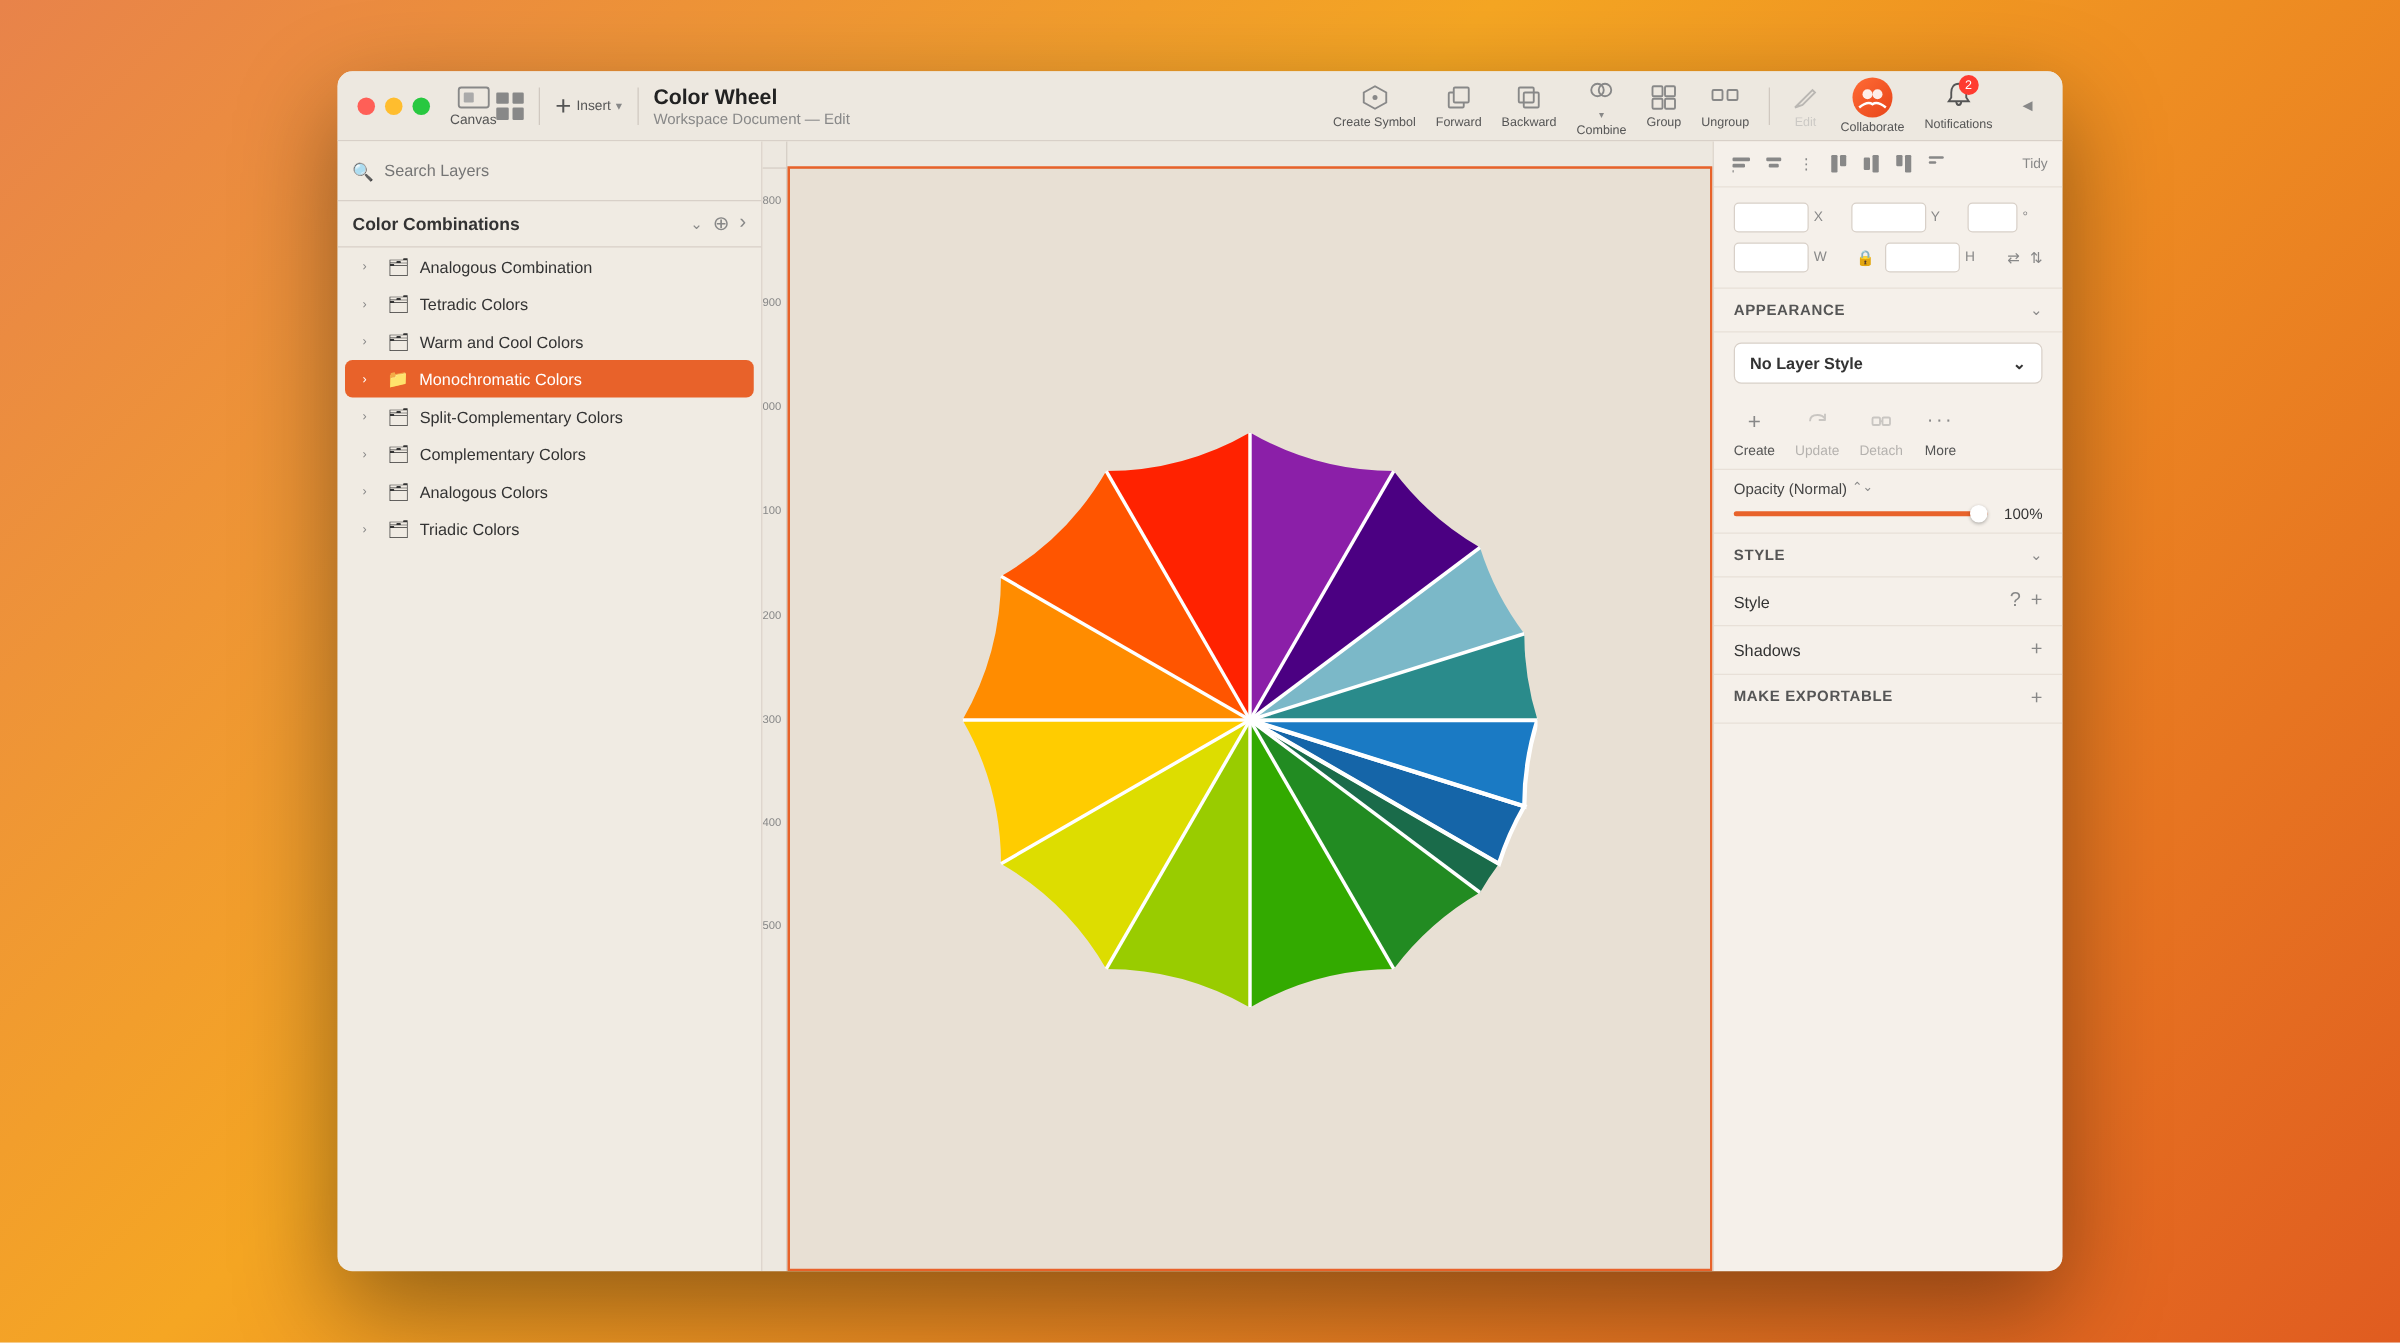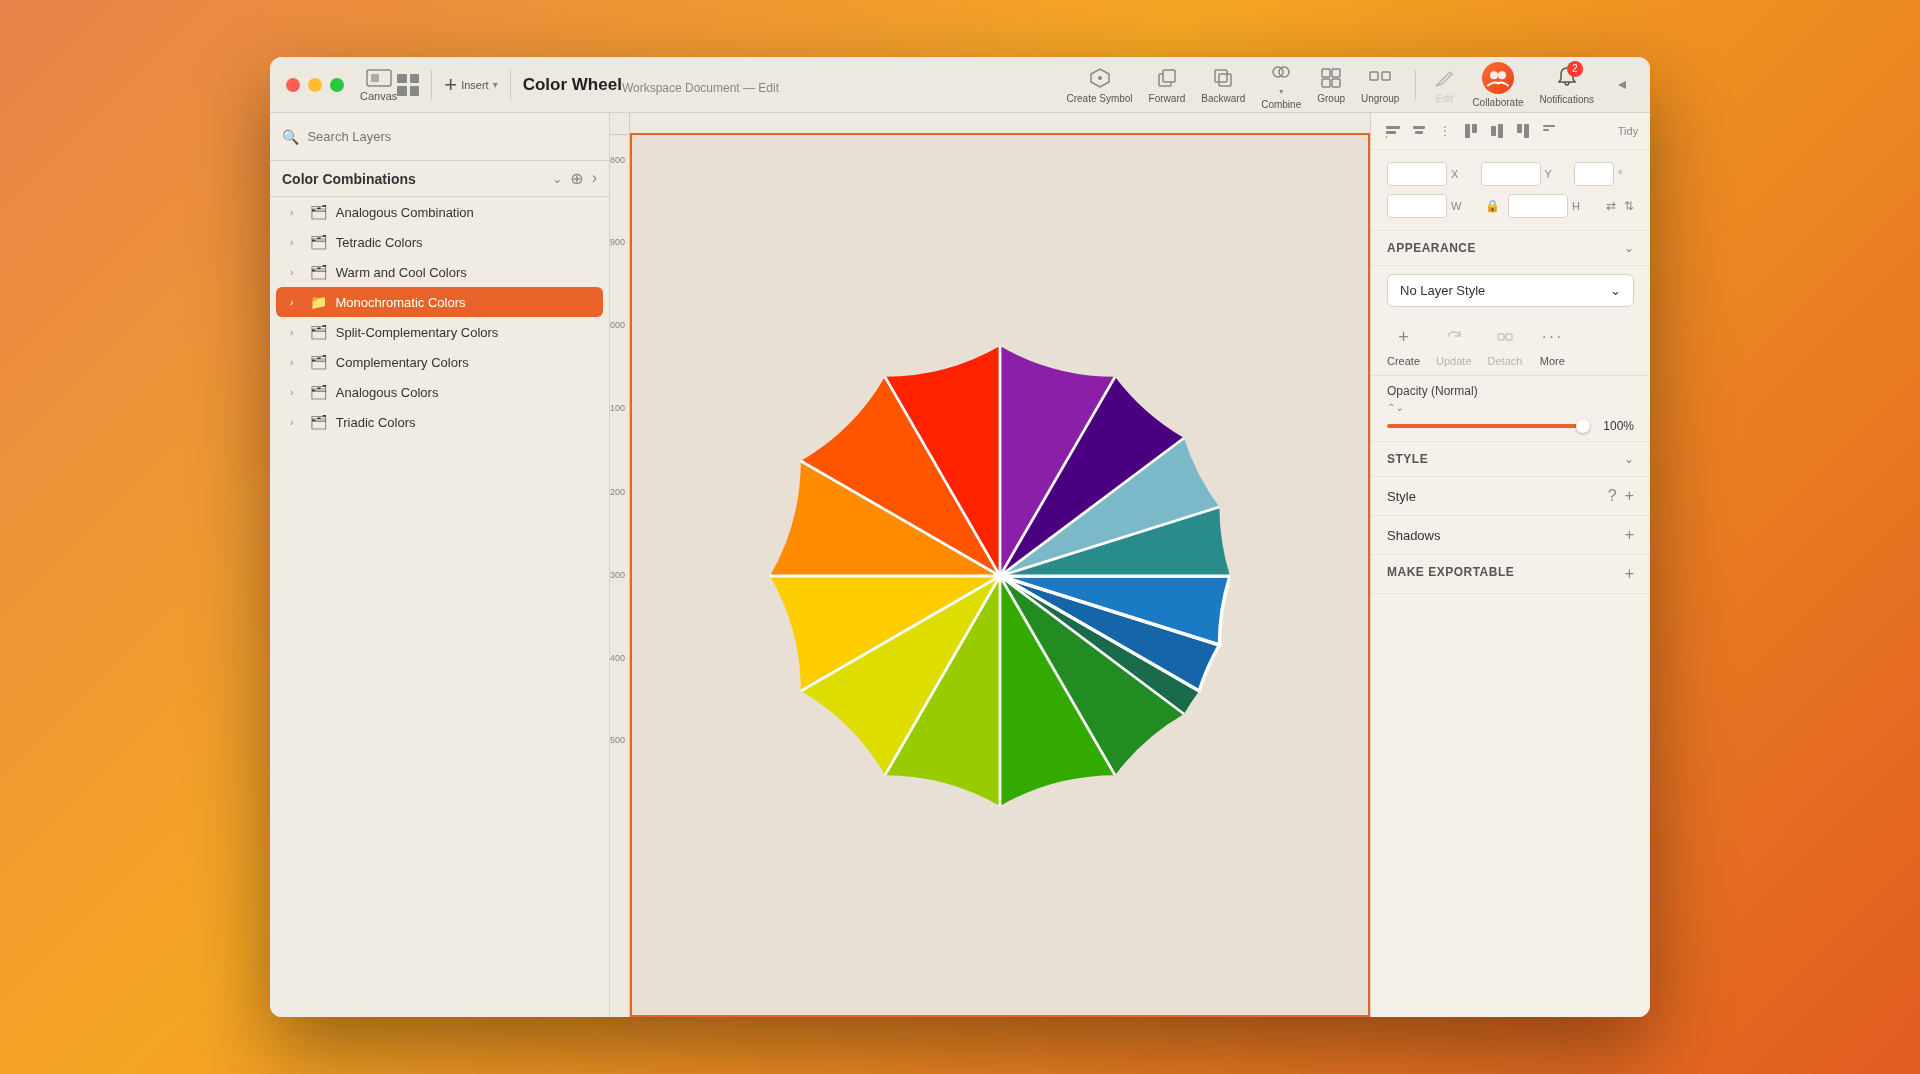--- a/index.html
+++ b/index.html
@@ -53,22 +53,22 @@
       display: flex;
       flex-direction: column;
       align-items: center;
       font-size: 11px;
       color: #555;
       gap: 2px;
     }
     .toolbar-center {
       flex: 1;
       display: flex;
-      flex-direction: row;
-      align-items: flex-end;
+      flex-direction: column;
+      align-items: flex-start;
     }
     .doc-title {
       font-size: 17px;
       font-weight: 600;
       color: #222;
     }
     .doc-subtitle {
       font-size: 12px;
       color: #888;
     }
@@ -365,20 +365,21 @@
       background: white;
       border: 1px solid #d8d0c8;
       border-radius: 6px;
       padding: 8px 12px;
       display: flex;
       align-items: flex-end;
       justify-content: space-between;
       font-size: 13px;
       color: #333;
       cursor: pointer;
+      font-weight: bold;
     }
     .appearance-actions {
       display: flex;
       padding: 8px 16px;
       gap: 16px;
       border-bottom: 1px solid #e8e0d8;
     }
     .appear-btn {
       display: flex;
       flex-direction: column;
@@ -400,21 +401,20 @@
     .opacity-row {
       padding: 8px 16px;
       border-bottom: 1px solid #e8e0d8;
     }
     .opacity-label {
       font-size: 12px;
       color: #444;
       margin-bottom: 6px;
       display: flex;
       gap: 4px;
-      flex-direction: column;
     }
     .opacity-slider-row {
       display: flex;
       align-items: center;
       gap: 8px;
     }
     .opacity-slider {
       flex: 1;
       height: 4px;
       background: linear-gradient(to right, #e8622a 0%, #e8622a 100%);

